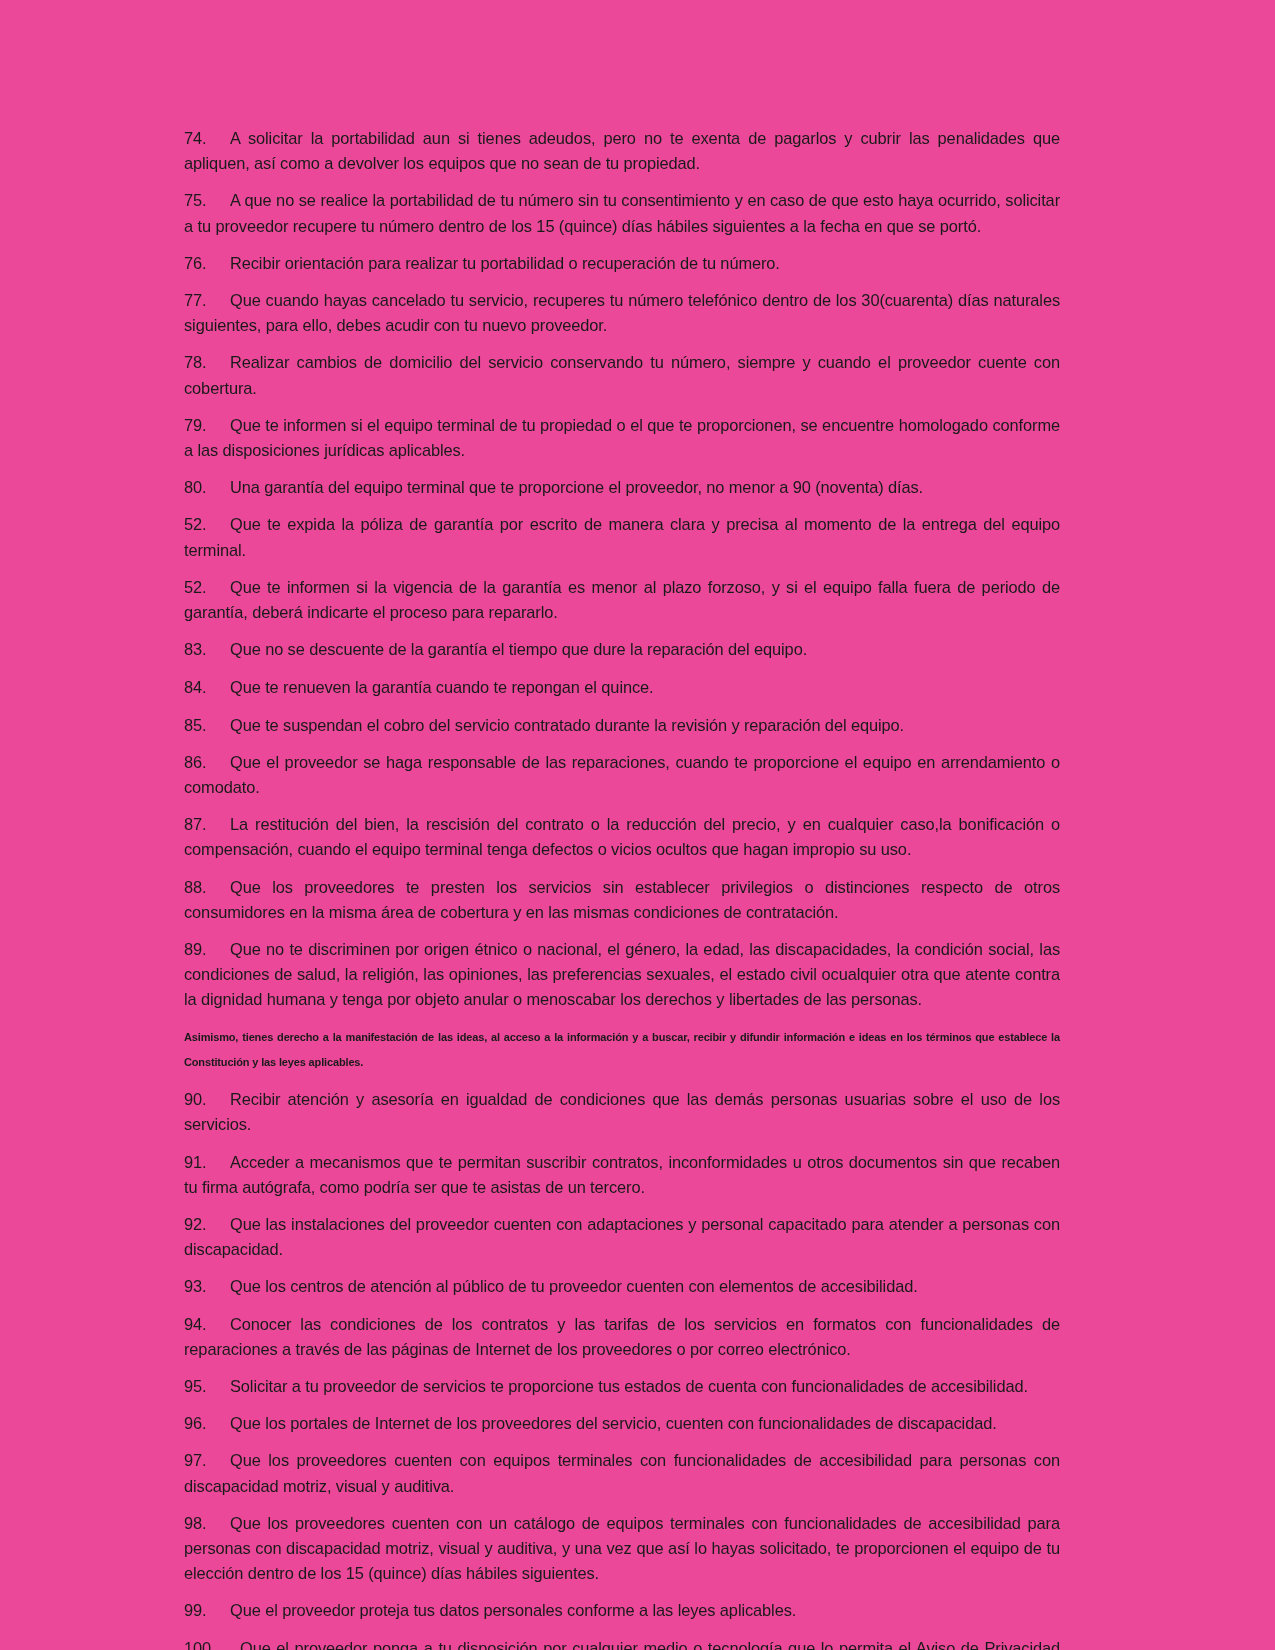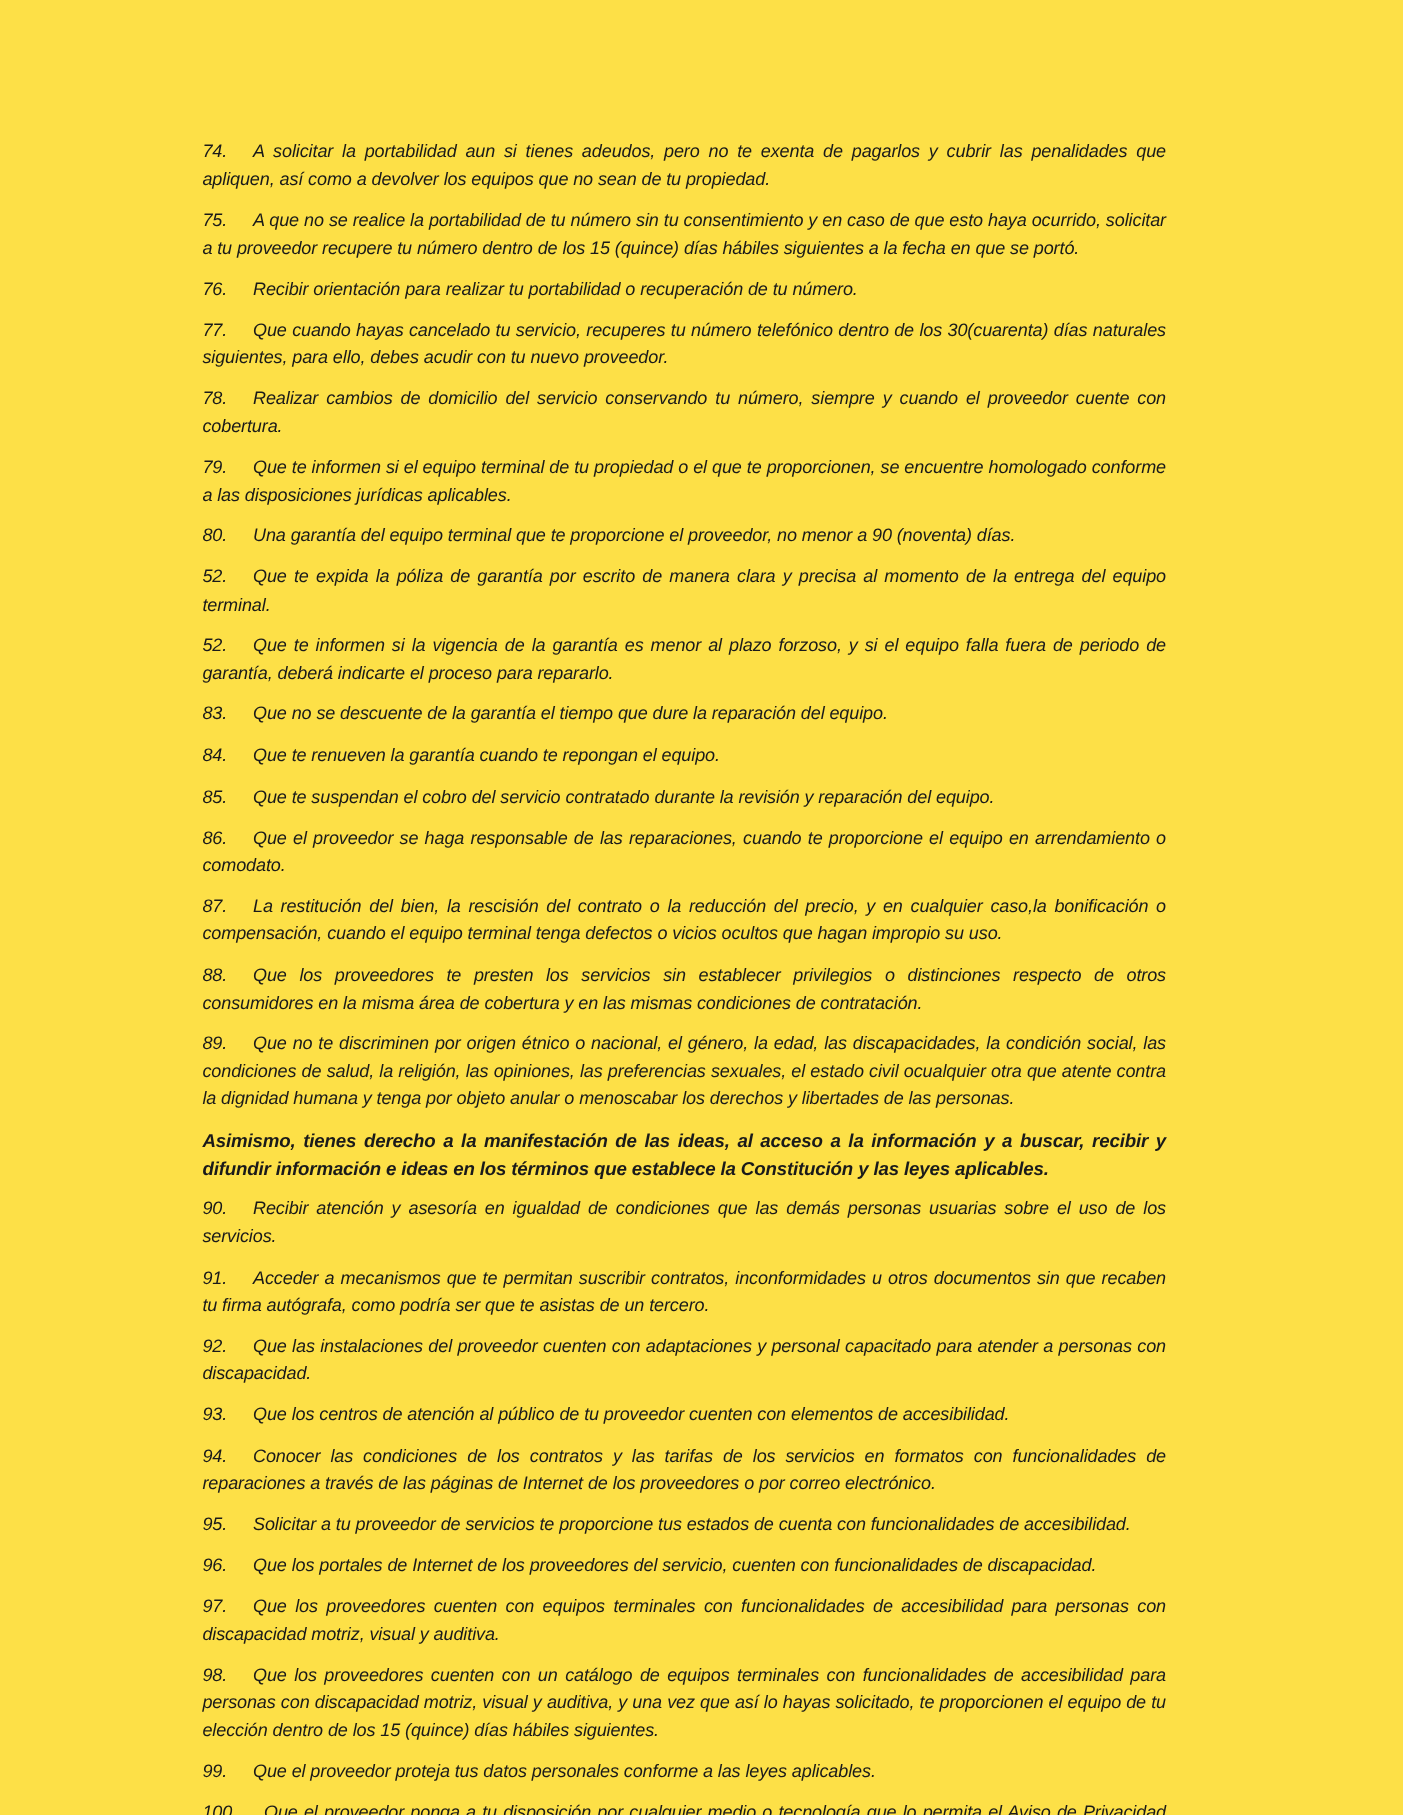--- a/index.html
+++ b/index.html
@@ -8,25 +8,24 @@
     background: #ffffff;
   }
   body {
     font-family: "Liberation Sans", sans-serif;
     color: #1a1a1a;
   }
   .page {
     position: relative;
     width: 1275px;
     height: 1650px;
-    background: #fde047;
+    background: #ec4899;
     margin: 0 auto;
     overflow: hidden;
     box-sizing: border-box;
-    font-style: italic;
   }
   .content {
     position: absolute;
     left: 184px;
     top: 126px;
     width: 876px;
   }
   .para {
     font-size: 16.4px;
     line-height: 25.2px;
@@ -40,21 +39,21 @@
     margin-bottom: 13px;
   }
   .para .num {
     display: inline-block;
     min-width: 46px;
   }
   .para.wide-num .num {
     min-width: 56px;
   }
   .para-bold {
-    font-size: 17px;
+    font-size: 11px;
     line-height: 25.2px;
     font-weight: bold;
     text-align: justify;
     text-justify: inter-word;
     margin: 0 0 12px 0;
     letter-spacing: -0.15px;
   }
   .para:last-child {
     margin-bottom: 0;
   }
@@ -78,21 +77,21 @@
     <p class="para"><span class="num">79.</span><span>Que te informen si el equipo terminal de tu propiedad o el que te proporcionen, se encuentre homologado conforme a las disposiciones jurídicas aplicables.</span></p>
 
     <p class="para"><span class="num">80.</span><span>Una garantía del equipo terminal que te proporcione el proveedor, no menor a 90 (noventa) días.</span></p>
 
     <p class="para"><span class="num">52.</span><span>Que te expida la póliza de  garantía  por  escrito  de  manera  clara  y  precisa  al  momento  de  la  entrega del equipo terminal.</span></p>
 
     <p class="para"><span class="num">52.</span><span>Que  te  informen  si  la  vigencia  de  la  garantía  es  menor  al  plazo  forzoso,  y  si  el  equipo  falla  fuera de periodo de garantía, deberá indicarte el proceso para repararlo.</span></p>
 
     <p class="para tight"><span class="num">83.</span><span>Que no se descuente de la garantía el tiempo que dure la reparación del equipo.</span></p>
 
-    <p class="para"><span class="num">84.</span><span>Que te renueven la garantía cuando te repongan el equipo.</span></p>
+    <p class="para"><span class="num">84.</span><span>Que te renueven la garantía cuando te repongan el quince.</span></p>
 
     <p class="para"><span class="num">85.</span><span>Que te suspendan el cobro del servicio contratado durante la revisión y reparación del equipo.</span></p>
 
     <p class="para"><span class="num">86.</span><span>Que  el  proveedor  se  haga  responsable  de  las  reparaciones,  cuando  te  proporcione  el  equipo en arrendamiento o comodato.</span></p>
 
     <p class="para"><span class="num">87.</span><span>La restitución del  bien,  la  rescisión  del  contrato  o  la  reducción  del  precio,  y  en  cualquier  caso,la bonificación o compensación, cuando el equipo terminal tenga defectos o vicios ocultos  que  hagan impropio su uso.</span></p>
 
     <p class="para"><span class="num">88.</span><span>Que los proveedores te presten los servicios sin establecer  privilegios  o  distinciones respecto  de otros consumidores en la misma área de cobertura y en las mismas condiciones de contratación.</span></p>
 
     <p class="para"><span class="num">89.</span><span>Que no te discriminen por origen étnico o nacional, el género, la edad, las  discapacidades,  la condición social, las condiciones de salud, la religión, las opiniones, las preferencias sexuales, el estado civil ocualquier otra que atente contra la dignidad humana y tenga por objeto anular o menoscabar los derechos y libertades de las personas.</span></p>

